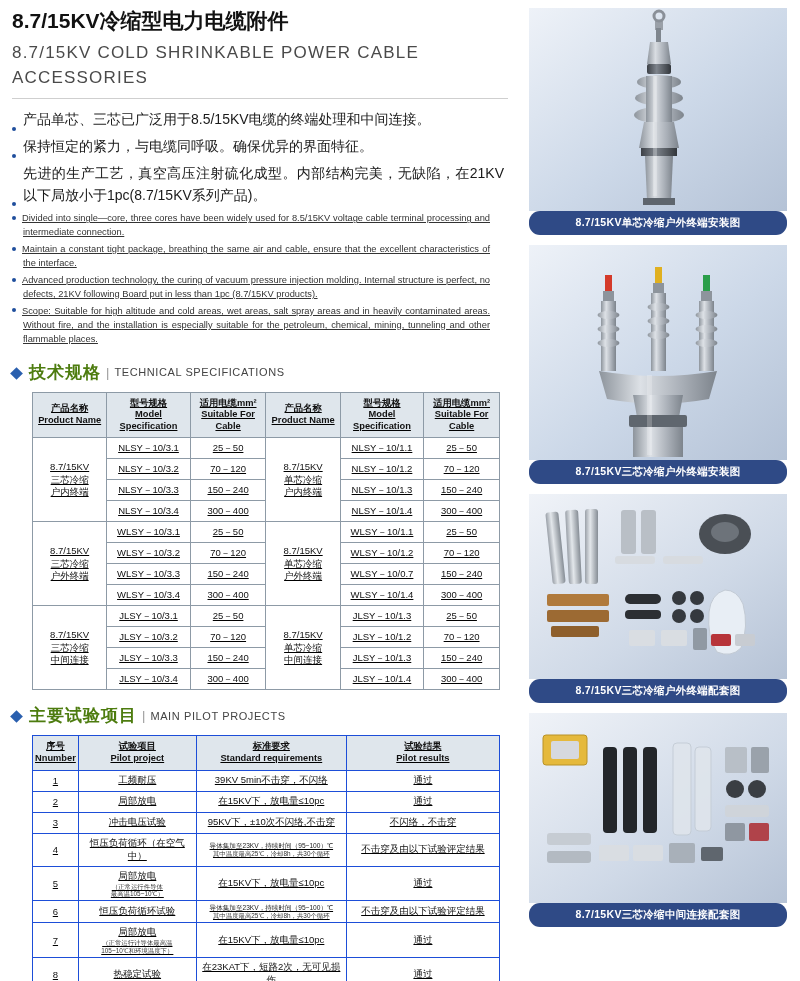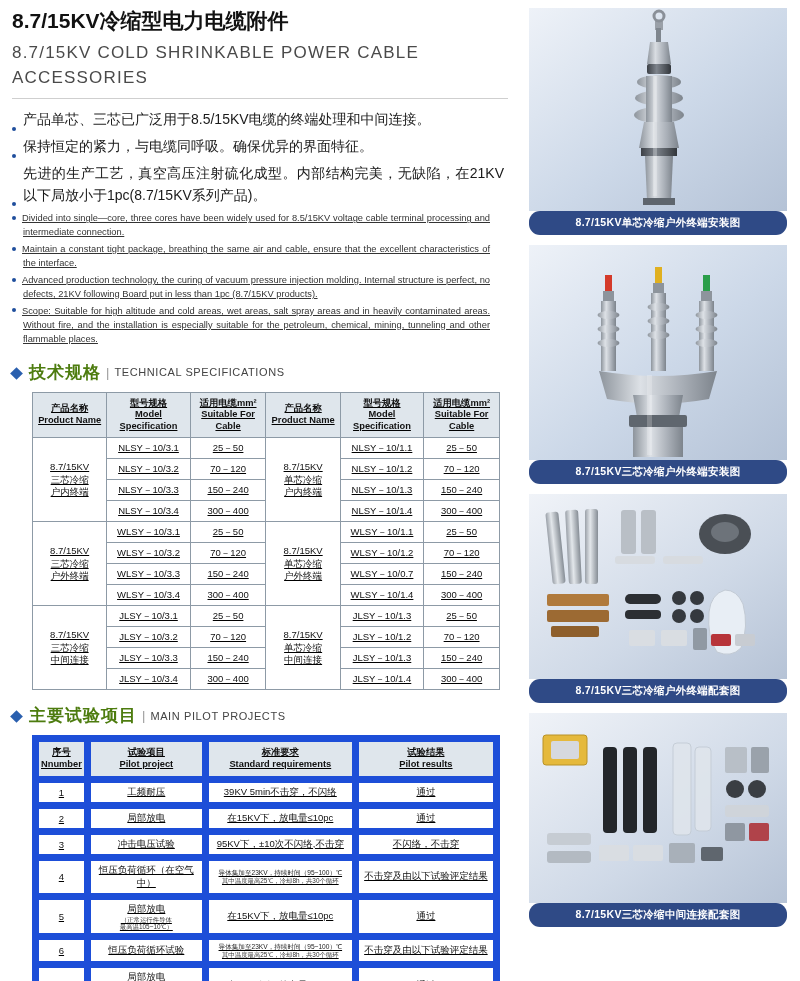--- a/index.html
+++ b/index.html
@@ -67,21 +67,21 @@
   }
   .spec-table thead th {
     background: #dfe6ec; font-weight: bold; font-size: 9.3px; line-height: 1.25;
     padding: 5px 2px;
   }
   .spec-table td.namecell { font-size: 9.5px; line-height:1.35; background:#fff; }
   .spec-table td { height: 21px; }
 
   .pilot-table { width: 468px; margin-left: 20px; font-size: 9.5px; }
   .pilot-table th, .pilot-table td {
-    border: 7px solid #1d4ed8; vertical-align: middle; color:#111;
+    border: 1px solid #1d4ed8; vertical-align: middle; color:#111;
   }
   .pilot-table thead th {
     background: #dfe6ec; font-weight:bold; font-size: 9.3px; line-height:1.25;
     padding: 5px 2px; text-align:center;
   }
   .pilot-table td { padding: 3px 4px; height: 21px; }
   .pilot-table td.c-num { text-align:center; width: 34px; }
   .pilot-table td.c-item { text-align:center; width: 118px; }
   .pilot-table td.c-std { text-align:center; width: 150px; }
   .pilot-table td.c-res { text-align:center; }

